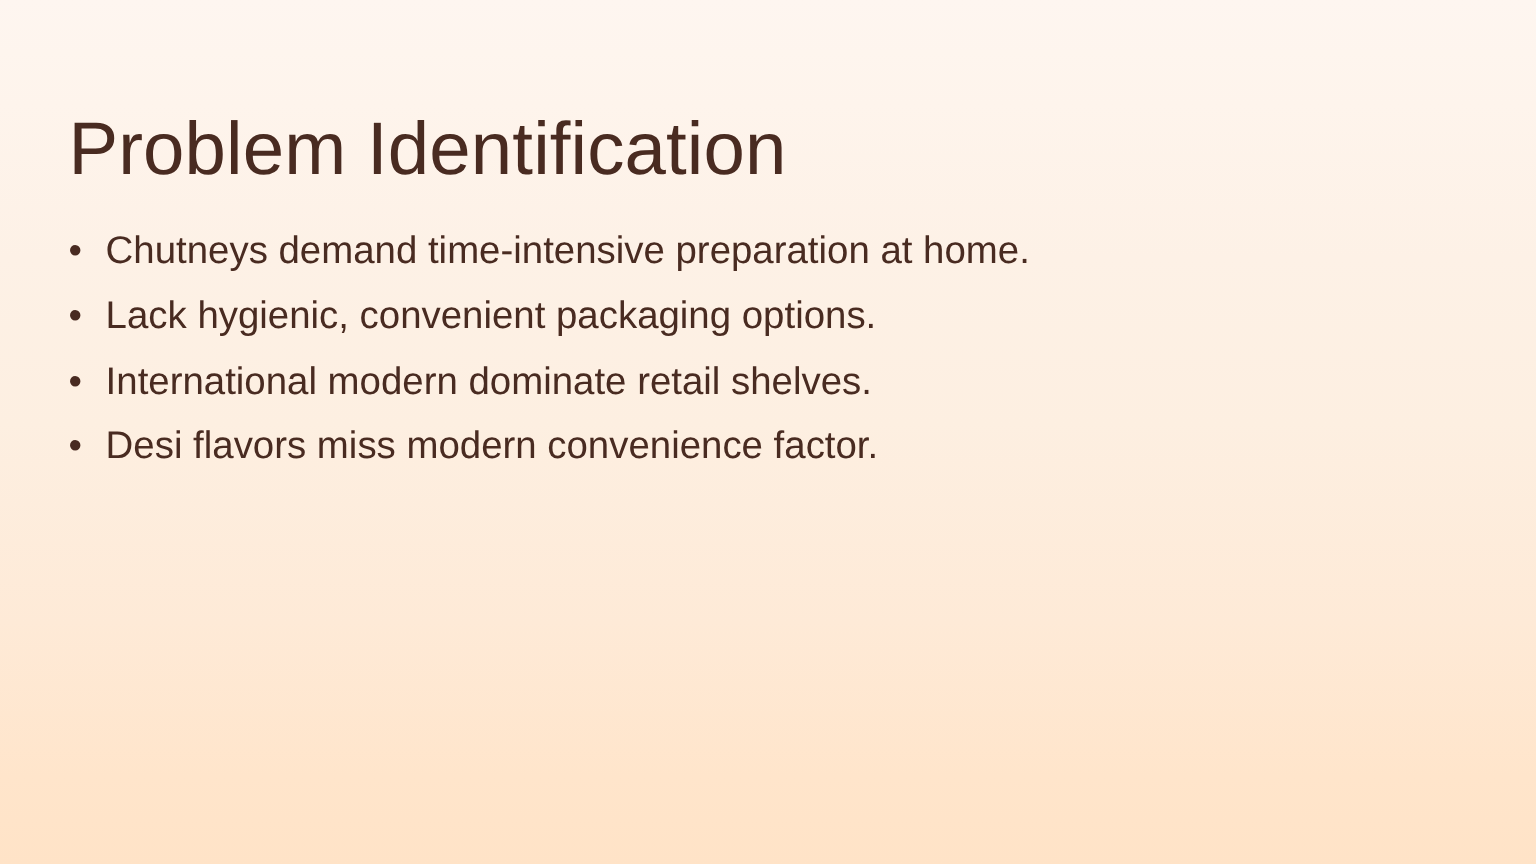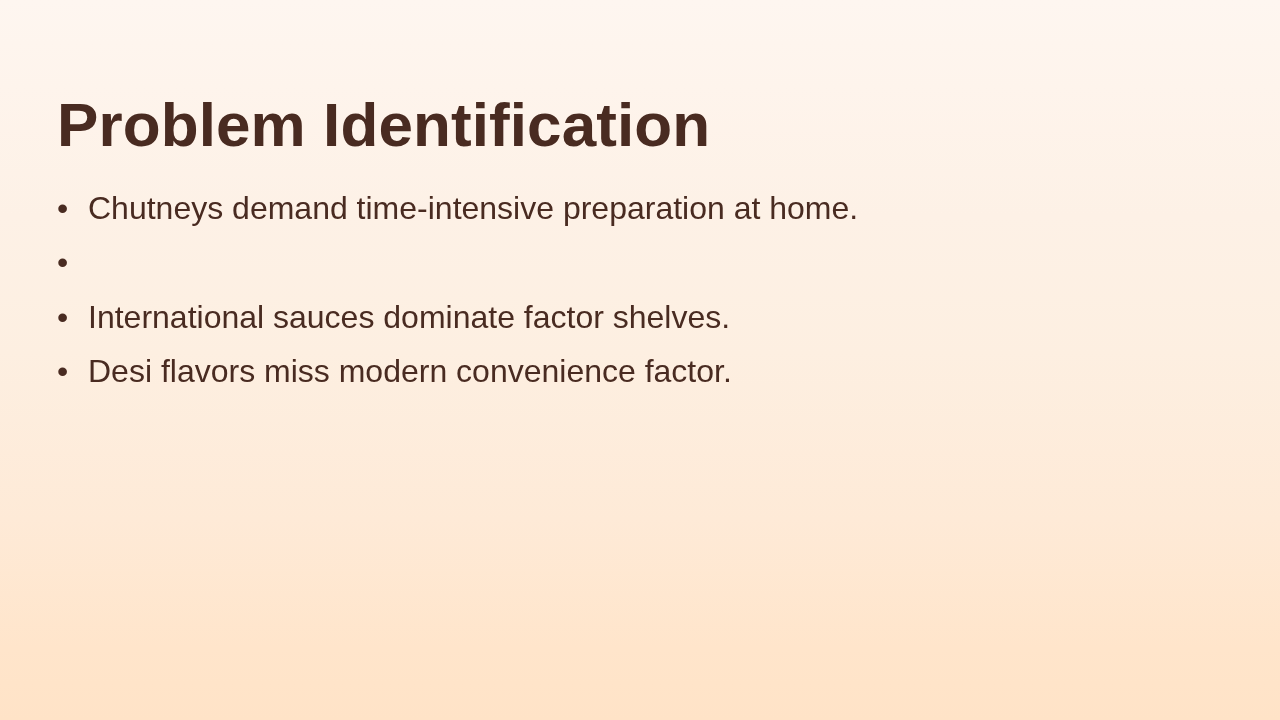--- a/index.html
+++ b/index.html
@@ -31,21 +31,21 @@
         #ffe3c7 100%);
     overflow: hidden;
   }
 
   .slide-title {
     position: absolute;
     left: 57px;
     top: 48px;
     width: 1160px;
     font-size: 62px;
-    font-weight: 700;
+    font-weight: 400;
     line-height: 1.12;
     letter-spacing: 0.1px;
     color: #492b21;
     white-space: nowrap;
   }
 
   .bullet-list {
     position: absolute;
     left: 57px;
     top: 186px;
@@ -89,24 +89,25 @@
 
   <h1 class="slide-title">Problem Identification</h1>
 
   <ul class="bullet-list">
     <li class="bullet-item">
       <span class="bullet-marker">•</span>
       <span class="bullet-text">Chutneys demand time-intensive preparation at home.</span>
     </li>
     <li class="bullet-item">
       <span class="bullet-marker">•</span>
+      <span class="bullet-text">Lack hygienic, convenient packaging options.</span>
     </li>
     <li class="bullet-item">
       <span class="bullet-marker">•</span>
-      <span class="bullet-text">International sauces dominate factor shelves.</span>
+      <span class="bullet-text">International modern dominate retail shelves.</span>
     </li>
     <li class="bullet-item">
       <span class="bullet-marker">•</span>
       <span class="bullet-text">Desi flavors miss modern convenience factor.</span>
     </li>
   </ul>
 
 </div>
 
 </body></html>

